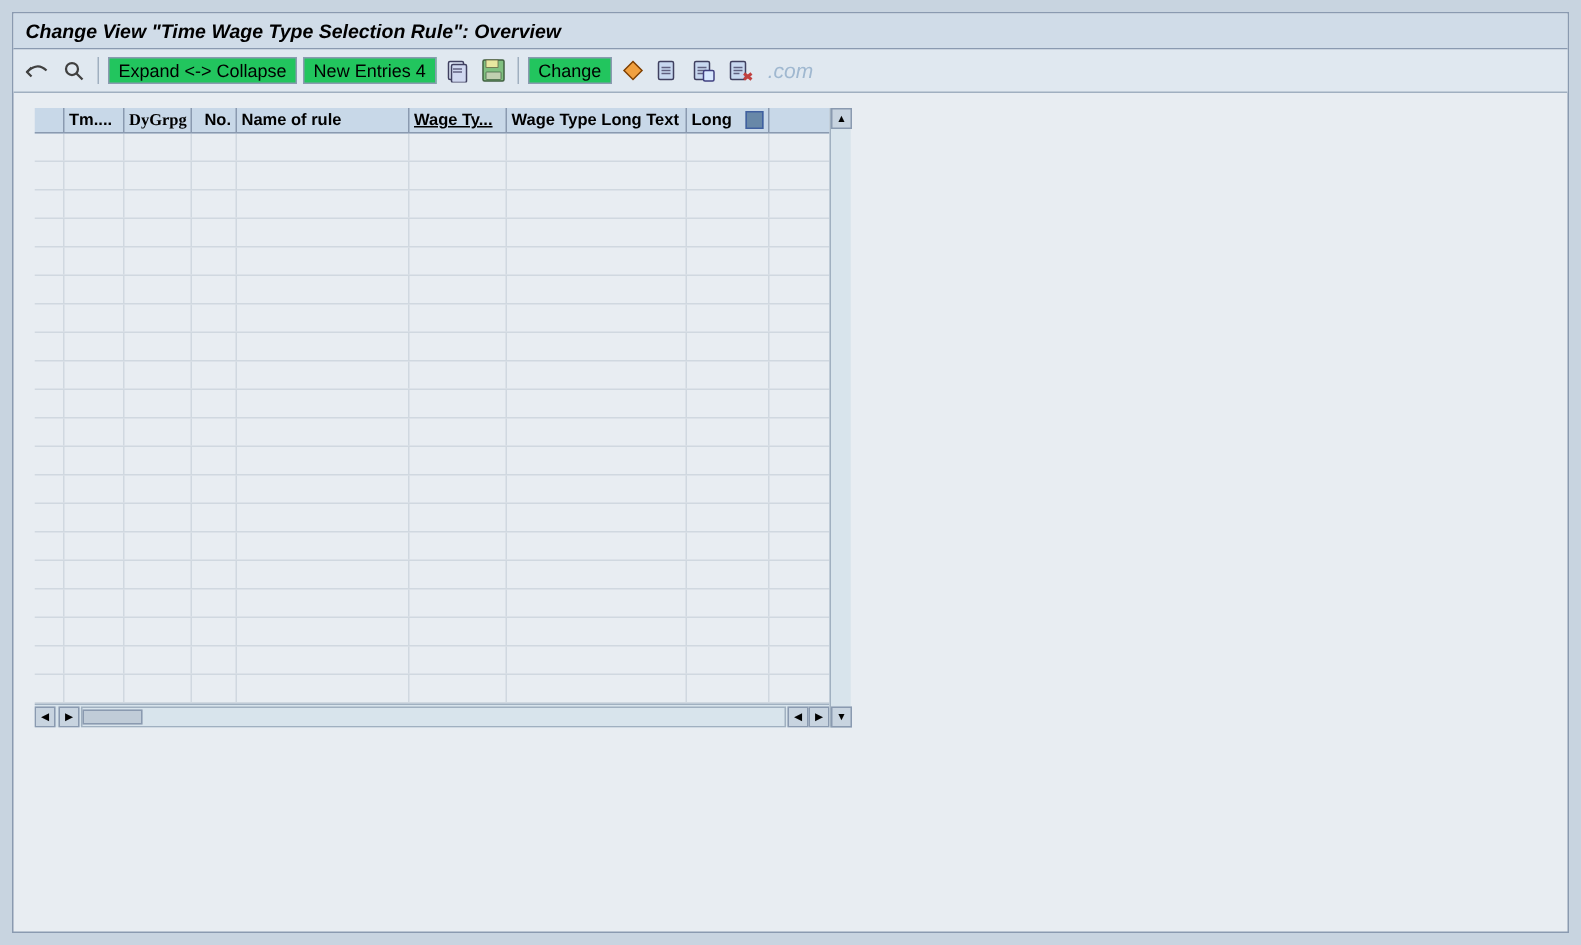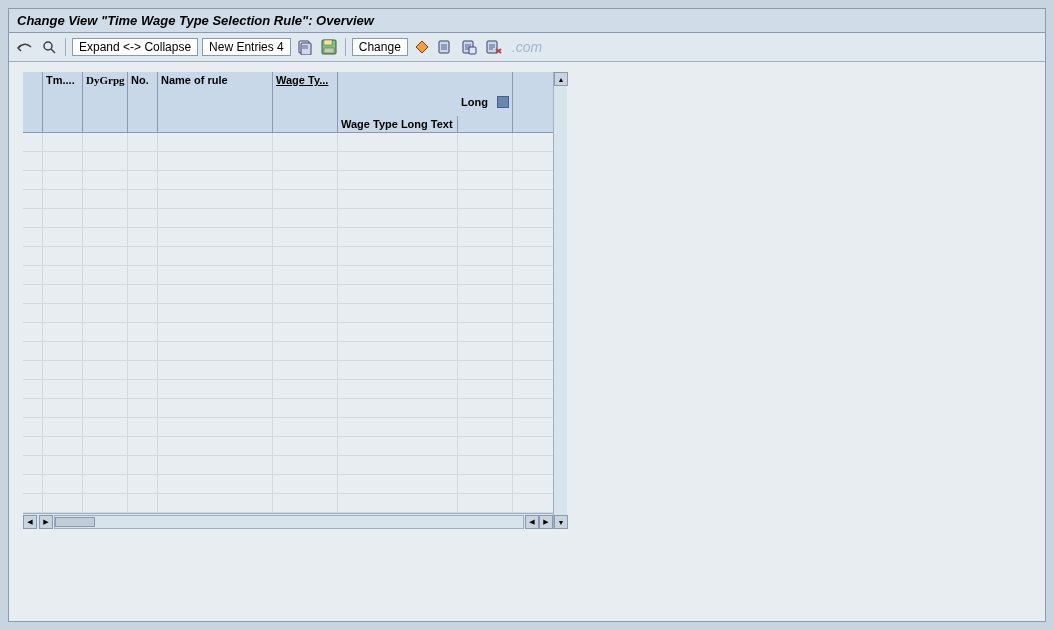--- a/index.html
+++ b/index.html
@@ -43,21 +43,21 @@
       width: 20px;
       height: 20px;
       display: inline-flex;
       align-items: center;
       justify-content: center;
       cursor: pointer;
       border: 1px solid transparent;
     }
 
     .toolbar-btn {
-      background: #ffffff;
+      background: #22c55e;
       border: 1px solid #8a9ab0;
       padding: 1px 6px;
       cursor: pointer;
       font-size: 12px;
       color: #000;
     }
 
     .toolbar-separator {
       width: 1px;
       height: 18px;
@@ -83,24 +83,24 @@
       font-weight: bold;
       color: #000;
       overflow: hidden;
       white-space: nowrap;
       flex-shrink: 0;
     }
 
     .col-sel { width: 20px; }
     .col-tm { width: 40px; }
     .col-dy { width: 45px; font-family: Liberation Serif, serif; }
-    .col-no { width: 30px; }
+    .col-no { width: 30px; text-align: right; }
     .col-name { width: 115px; }
     .col-wagety { width: 65px; text-decoration: underline; }
-    .col-wagelong { width: 120px; margin-top: 44px; }
+    .col-wagelong { width: 120px; }
     .col-from { width: 55px; display: flex; align-items: center; justify-content: space-between; }
 
     .table-body {
       overflow-y: auto;
       height: 380px;
     }
 
     .table-row {
       display: flex;
       border-bottom: 1px solid #d0d8e0;

